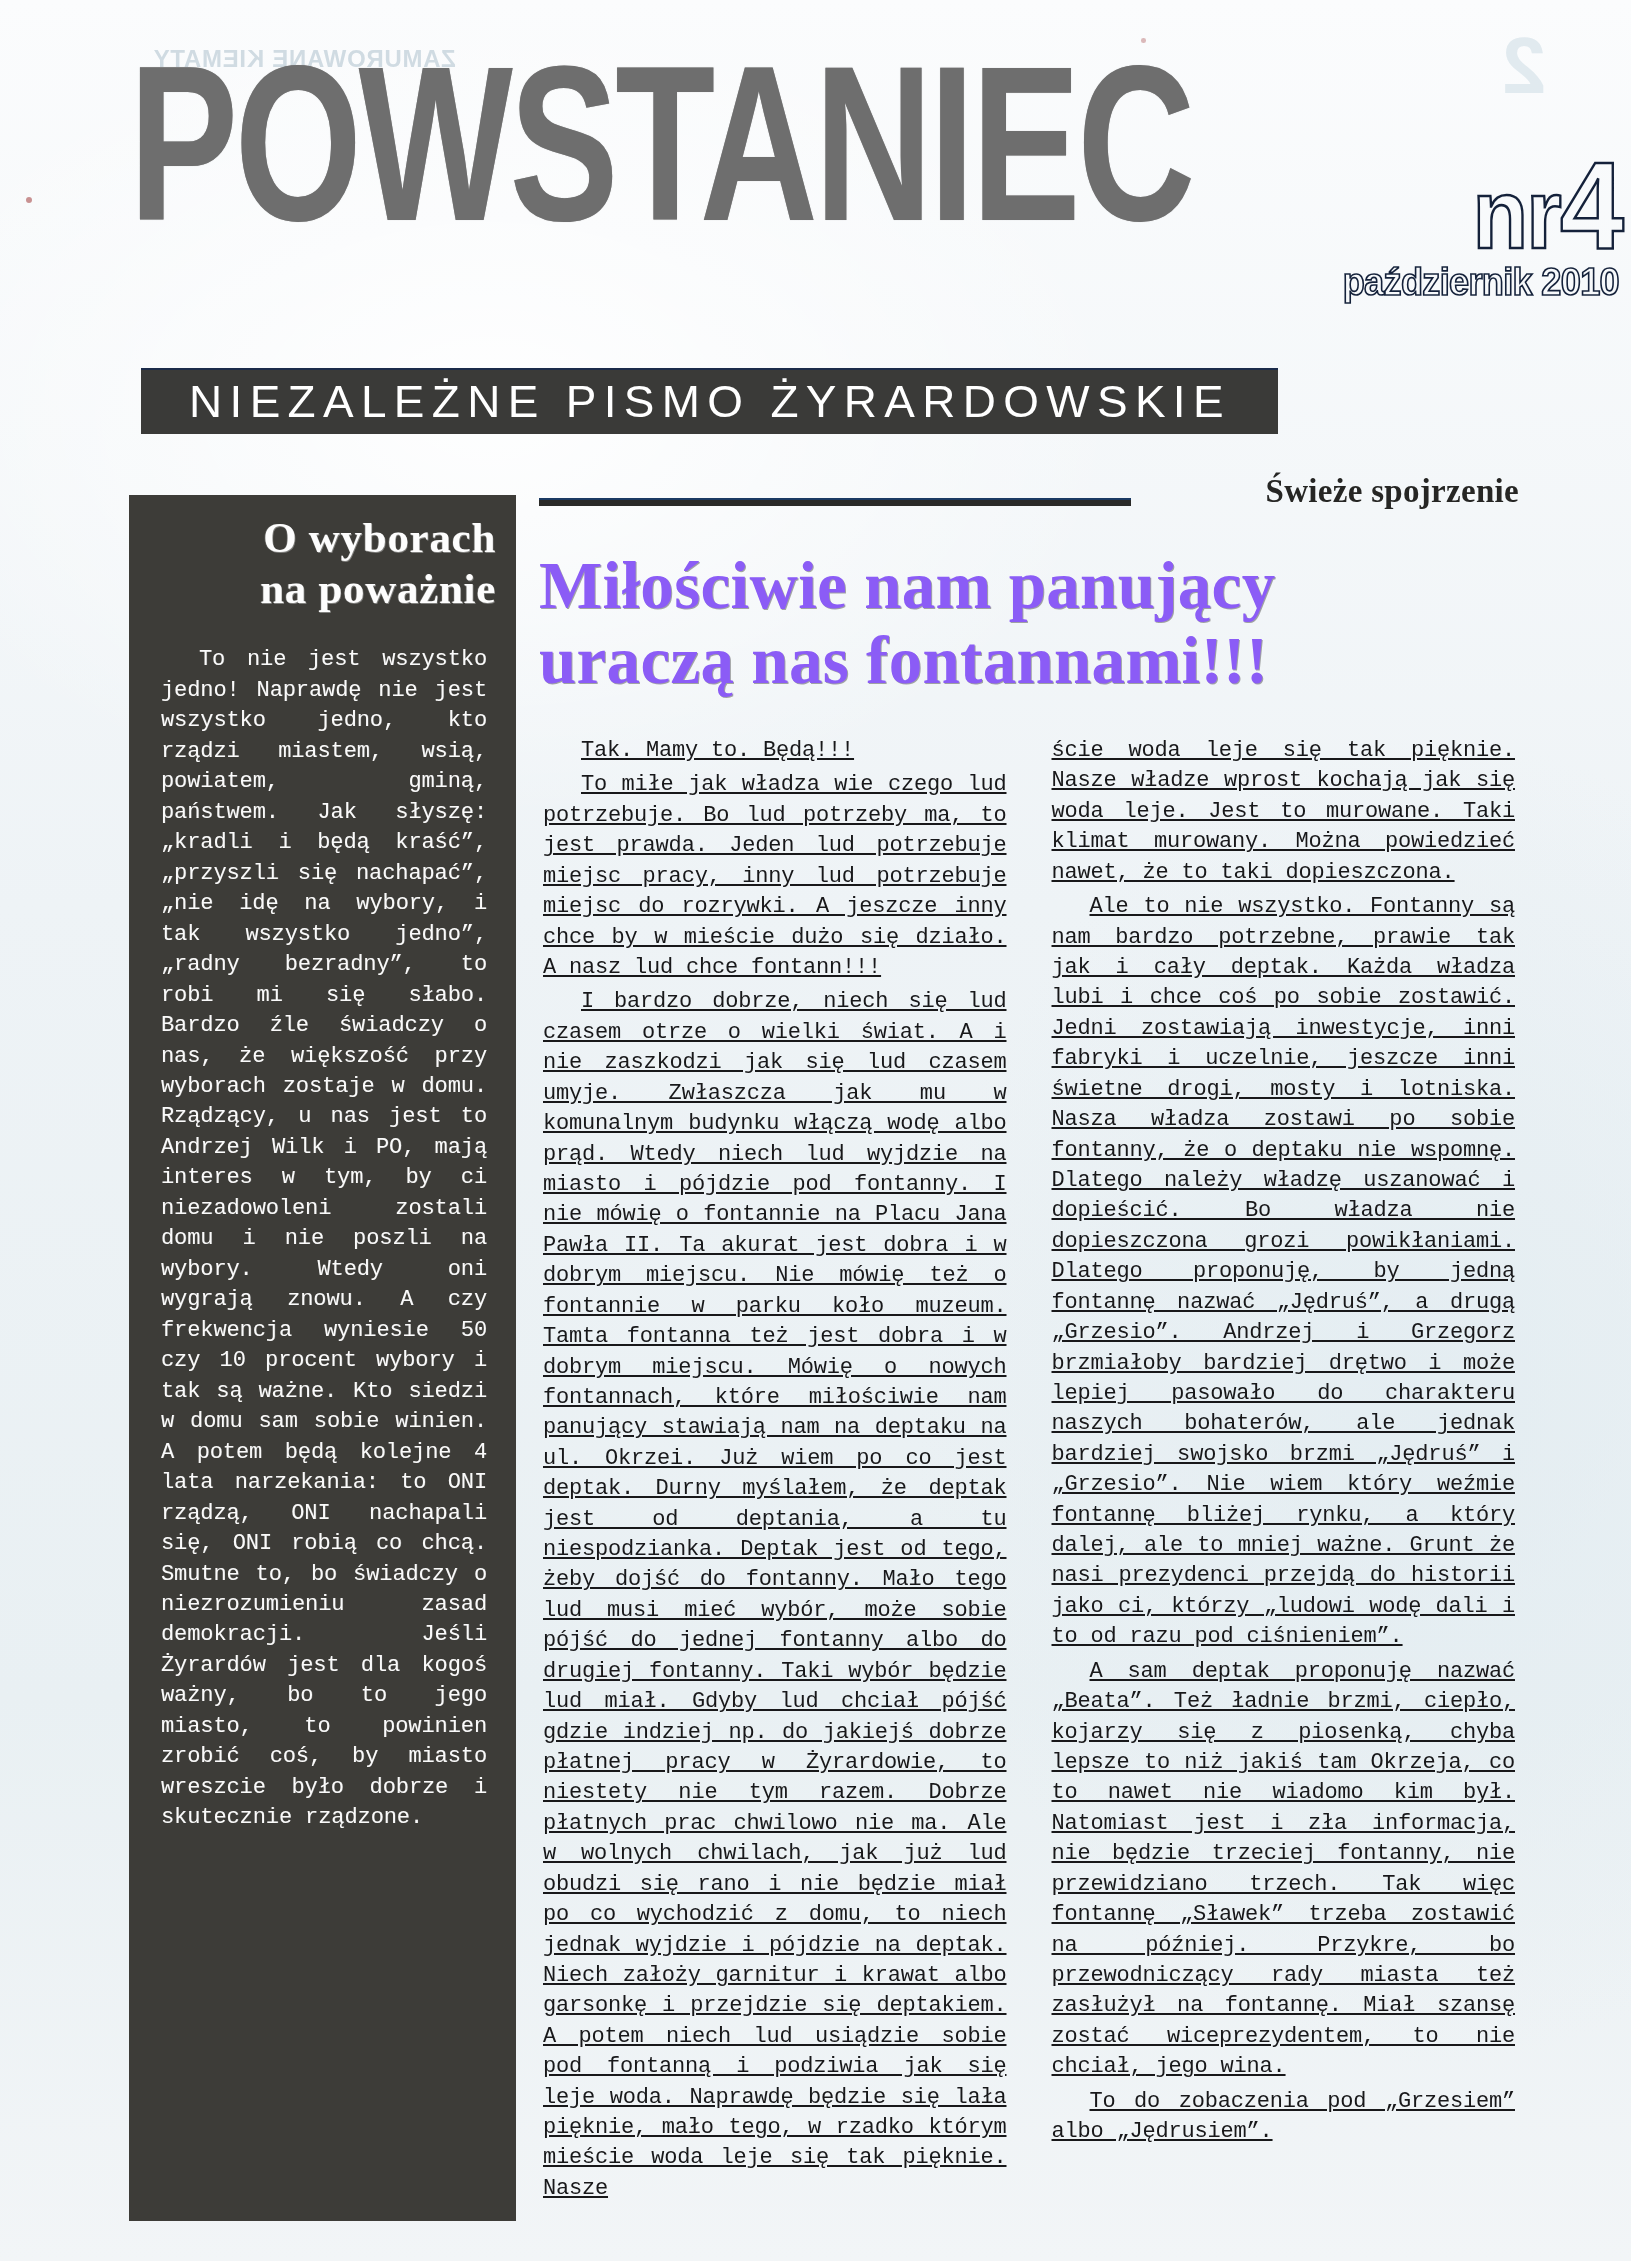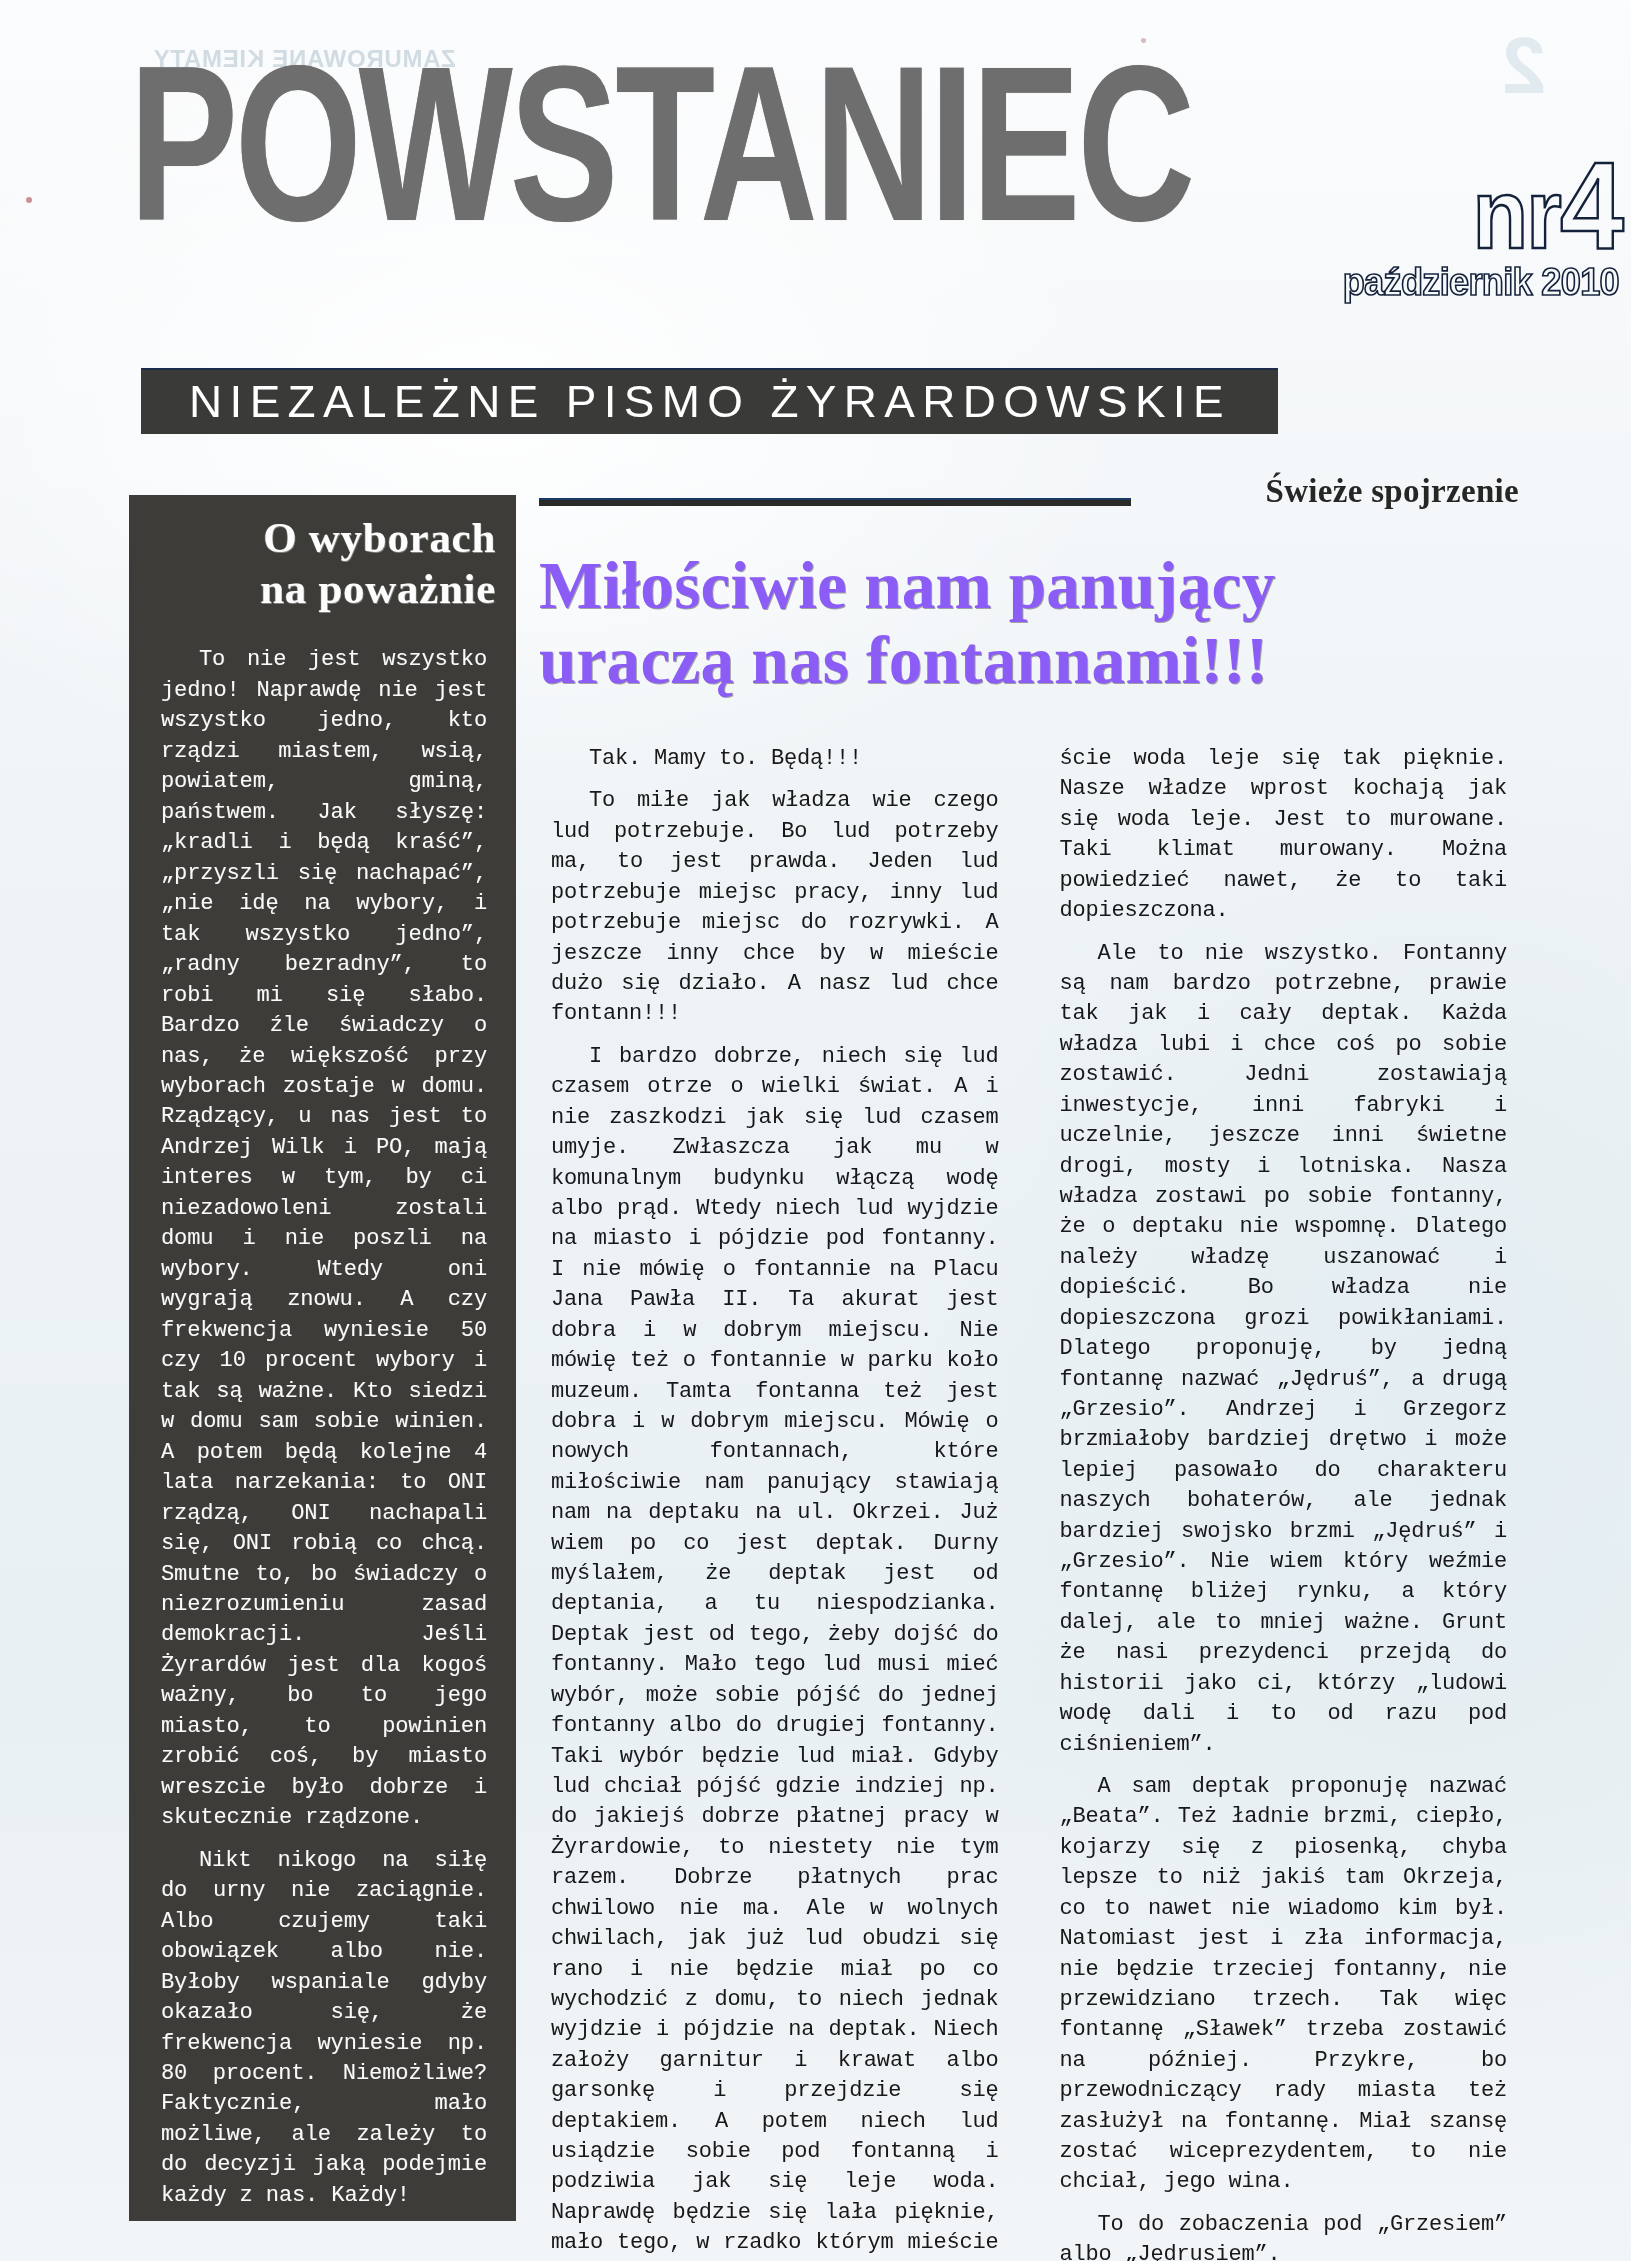--- a/index.html
+++ b/index.html
@@ -224,21 +224,21 @@
   }
   .col {
     width: 472px;
     font-family: "Liberation Mono", monospace;
     font-size: 22px;
     line-height: 1.383;
     text-align: justify;
     color: #18181a;
     letter-spacing: -0.2px;
   }
-  .col p { margin: 12px; text-indent: 38px; }
+  .col p { margin: 4px; text-indent: 38px; text-decoration: underline; }
   .col p + p { margin-top: 1.3px; }
 </style>
 </head>
 <body>
 
 <div class="page">
   <div class="paper-tint"></div>
   <div class="speck" style="left:26px;top:197px;width:6px;height:6px;"></div>
   <div class="speck" style="left:1141px;top:38px;width:4.6px;height:4.6px;opacity:.35;"></div>
 
@@ -257,21 +257,20 @@
 
   <div class="content">
 
     <div class="sidebar">
       <div class="sidebar-head">
         <span>O wyborach</span><br>
         <span>na poważnie</span>
       </div>
       <div class="sidebar-body">
         <p>To nie jest wszystko jedno! Naprawdę nie jest wszystko jedno, kto rządzi miastem, wsią, powiatem, gminą, państwem. Jak słyszę: „kradli i będą kraść”, „przyszli się nachapać”, „nie idę na wybory, i tak wszystko jedno”, „radny bezradny”, to robi mi się słabo. Bardzo źle świadczy o nas, że większość przy wyborach zostaje w domu. Rządzący, u nas jest to Andrzej Wilk i PO, mają interes w tym, by ci niezadowoleni zostali domu i nie poszli na wybory. Wtedy oni wygrają znowu. A czy frekwencja wyniesie 50 czy 10 procent wybory i tak są ważne. Kto siedzi w domu sam sobie winien. A potem będą kolejne 4 lata narzekania: to ONI rządzą, ONI nachapali się, ONI robią co chcą. Smutne to, bo świadczy o niezrozumieniu zasad demokracji. Jeśli Żyrardów jest dla kogoś ważny, bo to jego miasto, to powinien zrobić coś, by miasto wreszcie było dobrze i skutecznie rządzone.</p>
-        <p>Nikt nikogo na siłę do urny nie zaciągnie. Albo czujemy taki obowiązek albo nie. Byłoby wspaniale gdyby okazało się, że frekwencja wyniesie np. 80 procent. Niemożliwe? Faktycznie, mało możliwe, ale zależy to do decyzji jaką podejmie każdy z nas. Każdy!</p>
       </div>
     </div>
 
     <div class="main">
       <div class="kicker-row">
         <div class="kicker-rule"></div>
         <div class="kicker-text">Świeże spojrzenie</div>
       </div>
       <h1 class="headline">
         <span class="ln">Miłościwie nam panujący</span>

